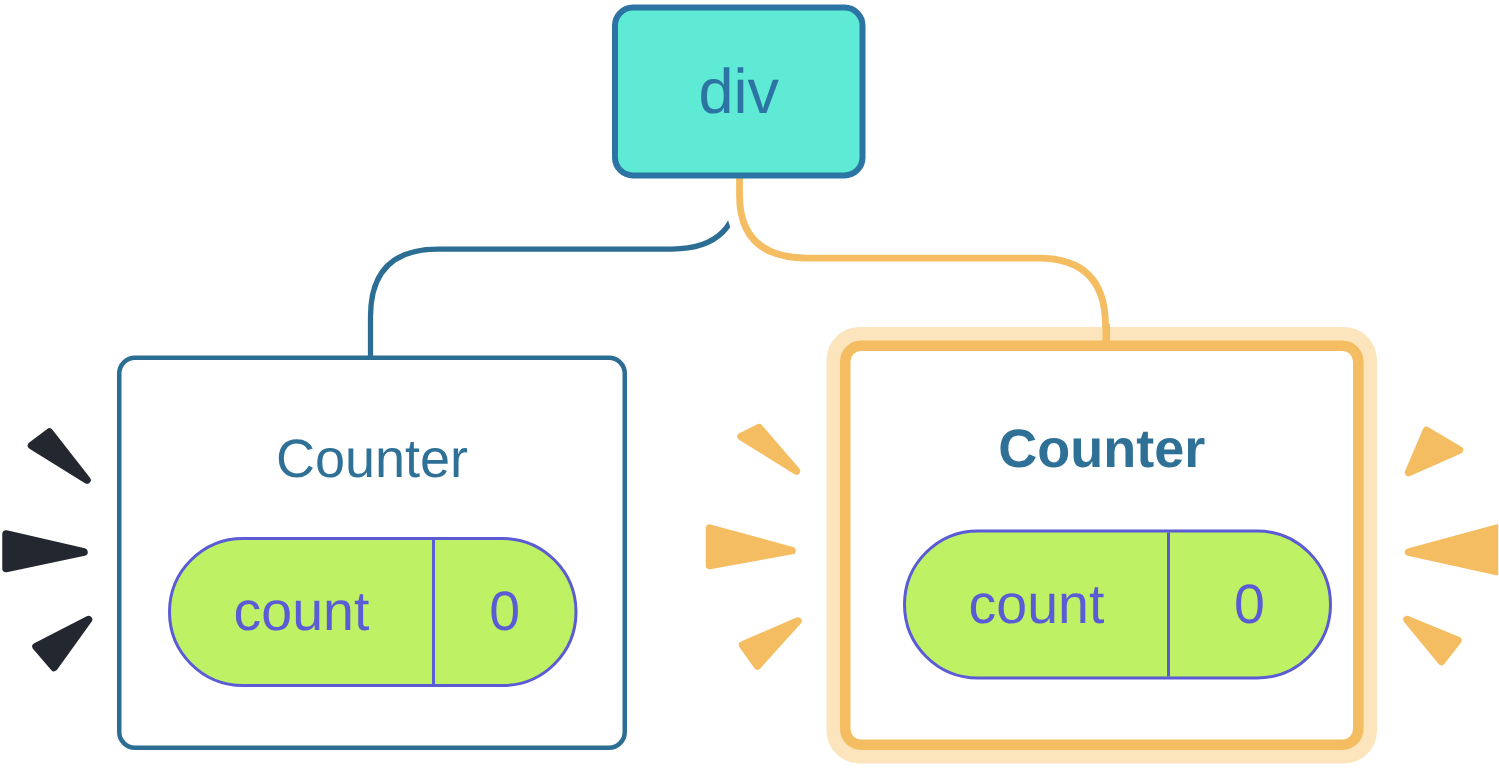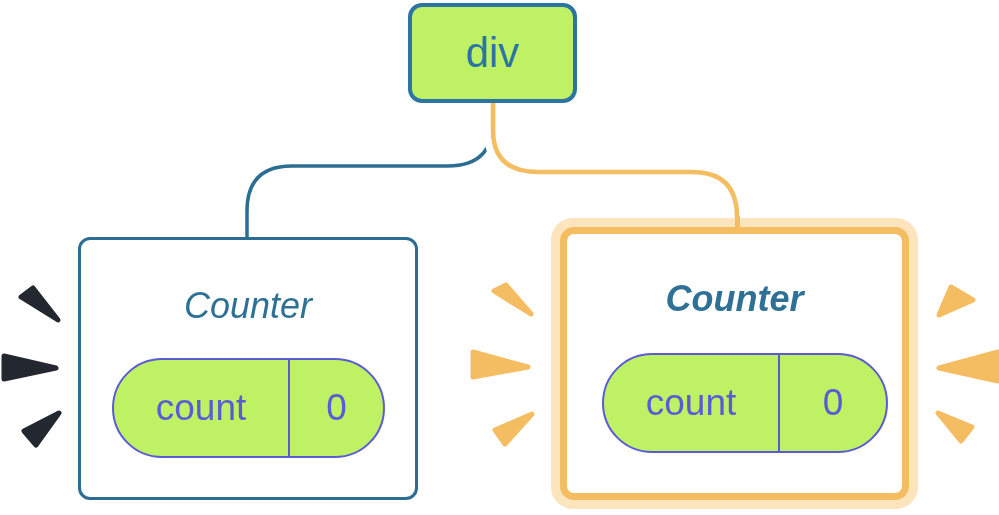--- a/index.html
+++ b/index.html
@@ -3,22 +3,22 @@
 <meta charset="utf-8">
 <style>
   html,body { margin:0; padding:0; background:#fff; }
   .canvas {
     position:relative; width:999px; height:515px; overflow:hidden;
     background:var(--background,#fff);
     font-family:"Liberation Sans", sans-serif;
   }
   
   .root-box {
-    position:absolute; left:408px; top:3px; width:169px; height:100px;
-    box-sizing:border-box; background:#bef264;
+    position:absolute; left:408px; top:3px; width:169px; height:116px;
+    box-sizing:border-box; background:#5eead4;
     border:4px solid var(--blue_border); border-radius:14px;
     display:flex; align-items:center; justify-content:center;
     font-size:42px; color:var(--blue_border);
     z-index:2;
   }
   .counter-box-left {
     position:absolute; left:78px; top:237px; width:340px; height:263px;
     box-sizing:border-box; background:#fff;
     border:3px solid var(--blue_line); border-radius:12px;
     z-index:2;
@@ -30,21 +30,20 @@
     z-index:2;
   }
   .counter-box-right-inner {
     box-sizing:border-box; width:100%; height:100%;
     background:#fff; border:7px solid var(--orange); border-radius:14px;
     position:relative;
   }
   .counter-title {
     text-align:center; font-size:36px; color:var(--blue_text);
     margin:0;
-    font-style:italic;
   }
   .counter-box-left .counter-title { margin-top:45px; }
   .counter-box-right-inner .counter-title { margin-top:44px; font-weight:bold; }
   
   .state-pill {
     position:absolute; box-sizing:border-box;
     border:2px solid var(--purple); border-radius:50px;
     display:flex; align-items:stretch;
     color:var(--purple); font-size:37px;
     background:#bef264;

